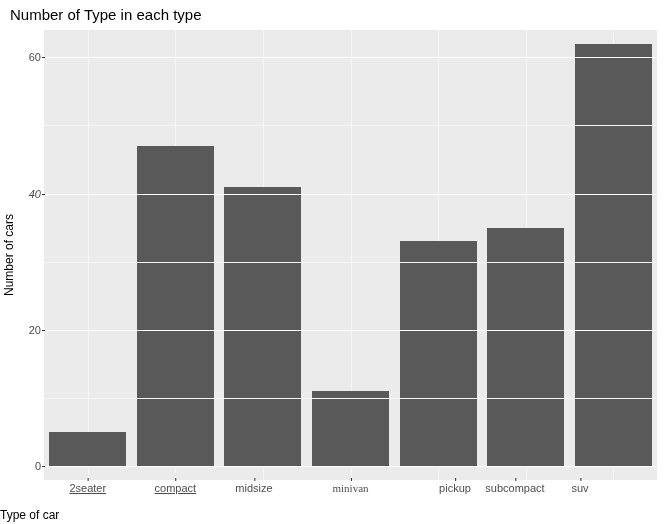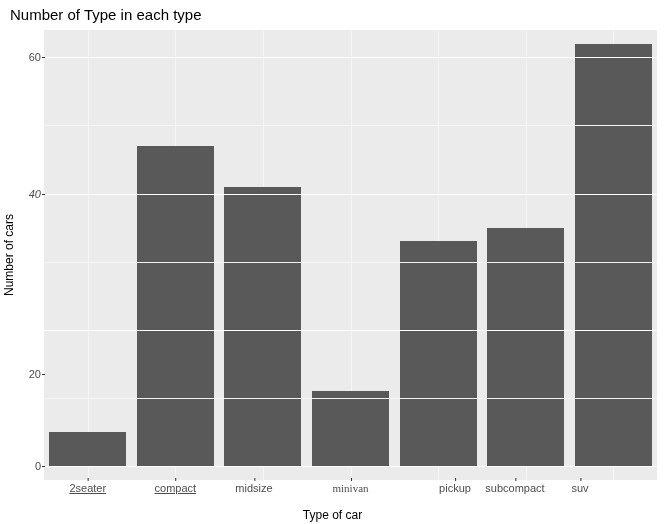--- a/index.html
+++ b/index.html
@@ -1,20 +1,20 @@
 <!DOCTYPE html>
 <html><head>
 <meta charset="utf-8">
 <style>
   html,body{margin:0;padding:0;background:#fff;font-family:Arial,Helvetica,sans-serif}
   .wrap{position:relative;width:665px;height:524px}
   .title{position:absolute;left:10px;top:6px;font-size:15px;color:#000}
   .ylab{position:absolute;left:2px;top:50%;transform:translateY(-50%) rotate(-90deg);transform-origin:left top;font-size:12px;color:#000;white-space:nowrap}
   .ylab-inner{transform:translateX(-50%);display:inline-block}
-  .xlab{position:absolute;bottom:2px;left:0;right:0;text-align:center;font-size:12px;color:#000}
+  .xlab{position:absolute;bottom:2px;left:0;right:0;font-size:12px;color:#000}
   .panel{position:absolute;left:44px;top:30px;right:8px;bottom:44px;background:#ebebeb}
   .grid-major{position:absolute;left:0;right:0;height:1px;background:#fff}
   .grid-minor{position:absolute;left:0;right:0;height:1px;background:#f5f5f5}
   .vgrid-minor{position:absolute;top:0;bottom:0;width:1px;background:#f5f5f5}
   .bars{position:absolute;left:0;right:0;bottom:0;top:0}
   .bar{position:absolute;bottom:0;background:#595959}
   .ytick{position:absolute;right:624px;width:36px;text-align:right;font-size:11px;color:#4d4d4d;transform:translateY(-50%)}
   .ytick .t{position:absolute;right:-4px;top:50%;width:3px;height:1px;background:#333}
   .xtick{position:absolute;top:482px;font-size:11px;color:#4d4d4d;transform:translateX(-50%);white-space:nowrap}
   .xtick .t{position:absolute;left:50%;top:-4px;width:1px;height:3px;background:#333}
@@ -45,21 +45,21 @@
   <div class="grid-major" style="top: 436.364px;"></div>
       <div class="grid-major" style="top: 300px;"></div>
       <div class="grid-major" style="top: 163.636px;"></div>
       <div class="grid-major" style="top: 27.2727px;"></div>
       <div class="grid-minor" style="top: 368.182px;"></div>
       <div class="grid-minor" style="top: 231.818px;"></div>
       <div class="grid-minor" style="top: 95.4545px;"></div>
     </div>
   <div id="yticks">
       <div class="ytick" style="top: 466.364px;">0<span class="t"></span></div>
-      <div class="ytick" style="top: 330px; margin-top: 44px;">20<span class="t"></span></div>
+      <div class="ytick" style="top: 330px;">20<span class="t"></span></div>
       <div class="ytick" style="top: 193.636px; font-style: italic;">40<span class="t"></span></div>
       <div class="ytick" style="top: 57.2727px;">60<span class="t"></span></div>
     </div>
   <div id="xticks">
       <div class="xtick" style="left: 87.7857px; text-decoration: underline;">2seater<span class="t"></span></div>
       <div class="xtick" style="left: 175.357px; text-decoration: underline;">compact<span class="t"></span></div>
       <div class="xtick" style="left: 254px;">midsize<span class="t"></span></div>
       <div class="xtick" style="left: 350.5px; font-family: Liberation Serif, serif;">minivan<span class="t"></span></div>
       <div class="xtick" style="left: 455px;">pickup<span class="t"></span></div>
       <div class="xtick" style="left: 515px;">subcompact<span class="t"></span></div>

